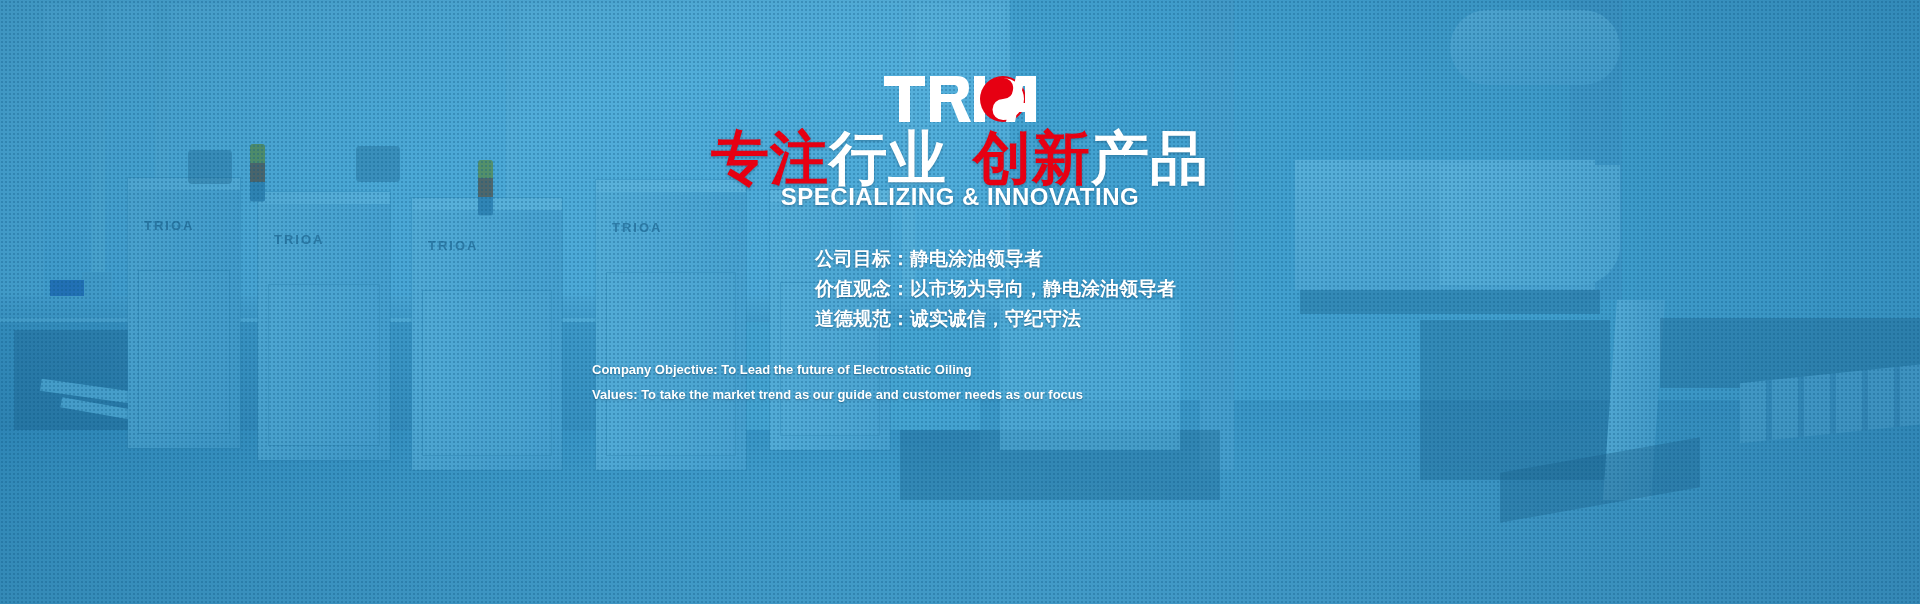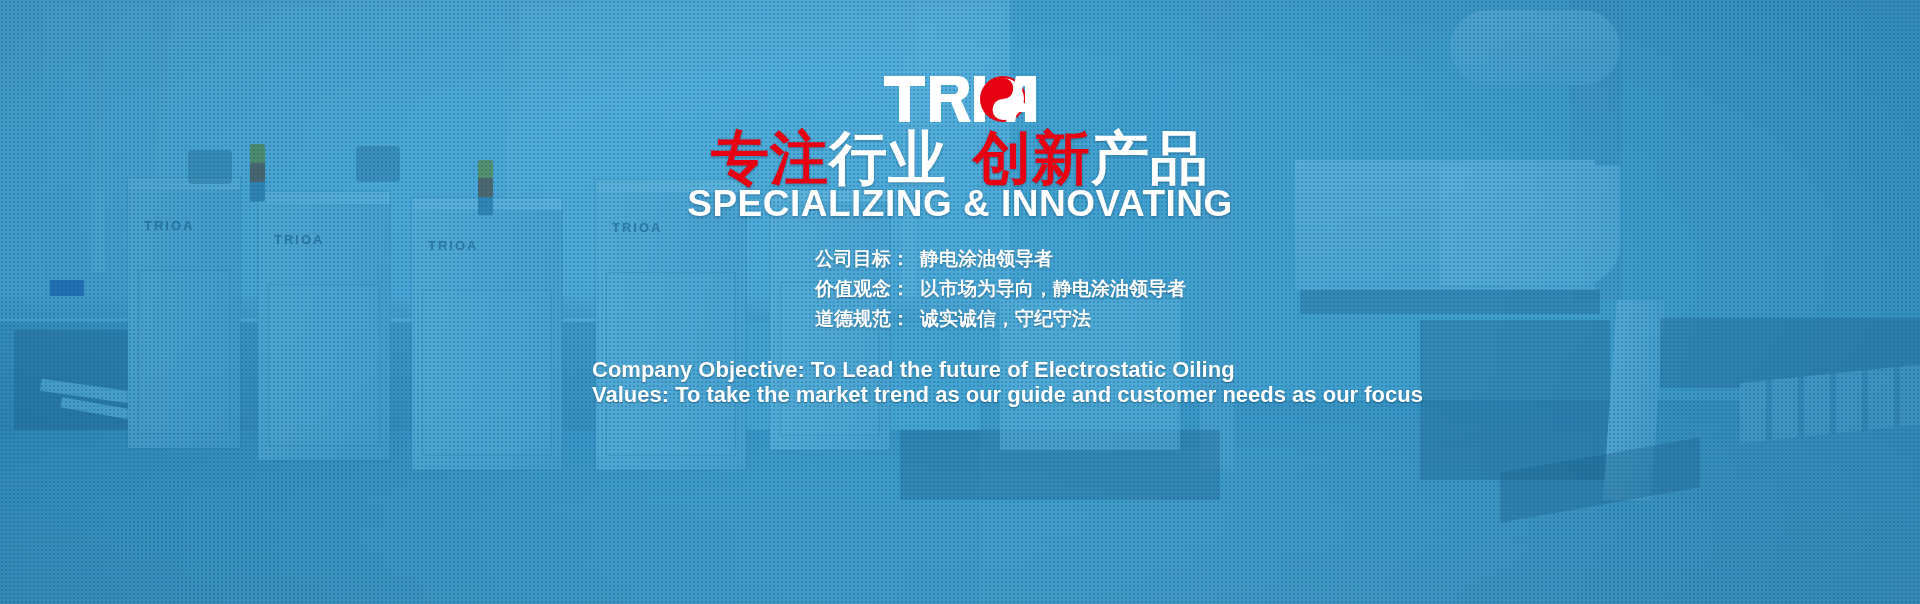--- a/index.html
+++ b/index.html
@@ -80,32 +80,32 @@
 
   .cn-head{position:absolute;left:0;right:0;top:128px;text-align:center;
      font-size:58px;font-weight:bold;letter-spacing:1px;line-height:1.05;
      font-family:"DejaVu Sans","Liberation Sans",sans-serif;
      text-shadow:0 1px 3px rgba(0,40,70,.35);white-space:nowrap;}
   .cn-head .r{color:#e60012;}
   .cn-head .w{color:#ffffff;}
   .cn-head .sp{display:inline-block;width:26px;}
 
   .en-head{position:absolute;left:0;right:0;top:183px;text-align:center;
-     font-size:37px;font-weight:bold;color:#fff;letter-spacing:.5px;
+     font-size:24px;font-weight:bold;color:#fff;letter-spacing:.5px;
      text-shadow:0 1px 3px rgba(0,40,70,.4);}
 
   .cn-list{position:absolute;left:815px;top:243px;color:#fff;
      font-family:"DejaVu Sans","Liberation Sans",sans-serif;
      font-size:19px;font-weight:bold;line-height:30px;
      text-shadow:0 1px 2px rgba(0,45,75,.45);white-space:nowrap;}
   .cn-list .lbl{display:inline-block;}
-  .cn-list .val{display:inline-block;margin-left:10px;}
+  .cn-list .val{display:inline-block;}
 
   .en-list{position:absolute;left:592px;top:357px;color:#fff;
-     font-size:22px;font-weight:bold;line-height:25px;
+     font-size:13px;font-weight:bold;line-height:25px;
      text-shadow:0 1px 2px rgba(0,45,75,.5);white-space:nowrap;}
 </style>
 </head>
 <body>
 
 <div class="banner">
 
   <div class="photo">
     <div class="ph-wall"></div>
     <div class="ph-win" style="left:44px;top:4px;width:46px;height:292px;"></div>

